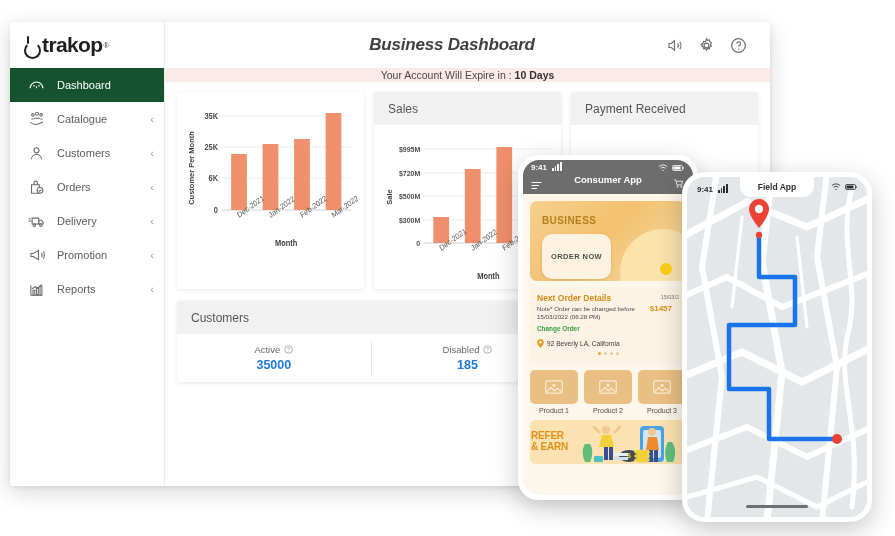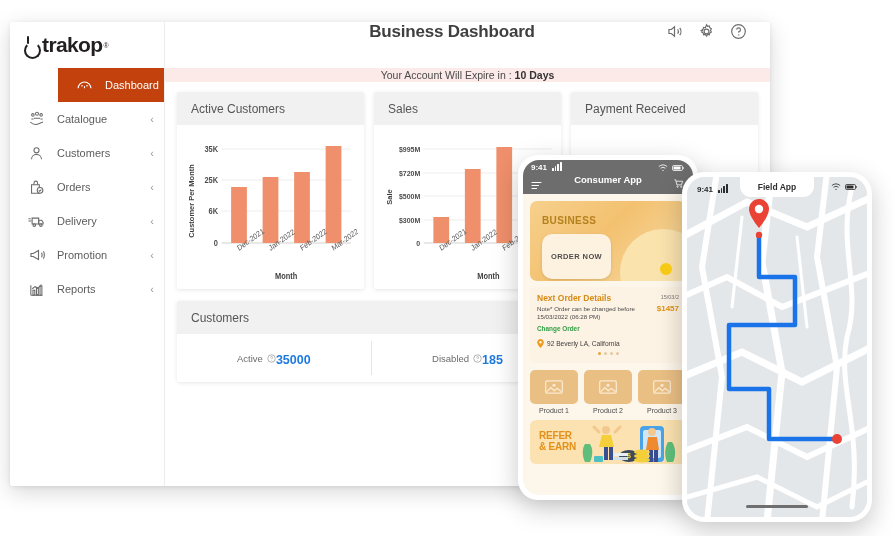--- a/index.html
+++ b/index.html
@@ -33,29 +33,29 @@
   .logo .tmark::after{
     content:""; position:absolute; left:0px; top:7px; width:13px; height:13px;
     border:2.4px solid #231f20; border-radius:50%; border-top-color:transparent;
   }
   .logo .reg { font-size:7px; vertical-align:super; font-weight:400; margin-left:1px; }
 
   .nav-item {
     display:flex; align-items:center; height: 34px; padding: 0 10px 0 16px;
     font-size: 11px; color:#5c5c5c; cursor:pointer; position:relative;
   }
-  .nav-item.active { background:#c2410c; color:#ffffff;margin-left:48px; }
+  .nav-item.active { background:#14532d; color:#ffffff; }
   .nav-item .nico { width:21px; height:18px; margin-right:10px; flex:0 0 21px; display:flex; align-items:center; justify-content:center; }
   .nav-item .nico svg { display:block; }
   .nav-item .nlabel { flex:1; }
   .nav-item .chev { font-size:11px; color:#9a9a9a; line-height:1; }
 
   
   .main { flex:1; min-width:0; background:#ffffff; display:flex; flex-direction:column; }
-  .topbar { height:46px; display:flex; align-items:flex-start; padding: 0 22px 0 14px; }
+  .topbar { height:46px; display:flex; align-items:center; padding: 0 22px 0 14px; font-style: italic; }
   .page-title { flex:1; text-align:center; font-size:17px; font-weight:700; color:#3f3f3f; letter-spacing:-0.2px; padding-left: 60px;}
   .top-icons { display:flex; gap:13px; align-items:center; }
   .top-icons .ti { width:19px; height:19px; cursor:pointer; display:block; }
 
   .alert-bar {
     background:#fbeae8; height:14px; display:flex; align-items:center; justify-content:center;
     font-size:10.5px; color:#4a4a4a;
   }
   .alert-bar b { font-weight:700; color:#333; margin-left:3px; }
 
@@ -73,21 +73,21 @@
   }
   .card-body { padding: 8px 6px 6px 6px; }
 
   
   .chart { position:relative; width:100%; height:150px; }
   .chart svg { display:block; }
 
   
   .cust-card { margin-top: 12px; background:#fff; border-radius:2px; box-shadow:0 1px 4px rgba(0,0,0,.10); overflow:hidden; }
   .stats-row { display:flex; height:48px; }
-  .stat { flex:1; display:flex; align-items:center; justify-content:center; position:relative; }
+  .stat { flex:1; display:flex; flex-direction:column; align-items:center; justify-content:center; position:relative; }
   .stat + .stat::before { content:""; position:absolute; left:0; top:7px; bottom:7px; width:1px; background:#e6e6e6; }
   .stat .slabel { font-size:9.5px; color:#6b6b6b; display:flex; align-items:center; gap:4px; }
   .stat .sval { font-size:12.5px; font-weight:700; color:#1f7ae0; margin-top:3px; }
   .qmark { width:9px; height:9px; display:inline-block; }
 
   
   .phone-consumer {
     position:absolute; left:518px; top:155px; width:180px; height:345px;
     background:#ffffff; border-radius:20px; padding:5px;
     box-shadow: 0 8px 26px rgba(0,0,0,.22);
@@ -122,36 +122,36 @@
     padding:18px 9px; font-size:7.5px; font-weight:700; color:#4d4d4d; letter-spacing:.4px;
     box-shadow:0 1px 3px rgba(0,0,0,.12); position:relative; z-index:2;
   }
   .promo .dot { position:absolute; right:14px; bottom:6px; width:12px; height:12px; background:#f6c915; border-radius:50%; z-index:1;}
 
   .order-box { margin:6px 7px 0 7px; background:#fdf3e4; border-radius:5px; padding:6px 7px 8px 7px; position:relative; }
   .order-box .oh { font-size:8.5px; font-weight:700; color:#d68a17; }
   .order-box .on { font-size:6.2px; color:#4a4a4a; margin-top:2px; line-height:1.35; width:118px; }
   .order-box .oc { font-size:6.4px; font-weight:700; color:#2f9e44; margin-top:3px; }
   .order-box .od { position:absolute; right:7px; top:7px; font-size:5.5px; color:#7a7a7a; }
-  .order-box .op { position:absolute; right:7px; top:17px; font-size:8px; font-weight:700; color:#e09215; }
+  .order-box .op { position:absolute; right:14px; top:17px; font-size:8px; font-weight:700; color:#e09215; }
   .order-addr { display:flex; align-items:center; gap:3px; margin-top:7px; font-size:6.6px; color:#3d3d3d; }
   .dots { display:flex; justify-content:center; gap:3px; margin-top:4px; }
   .dots i { width:3px; height:3px; border-radius:50%; background:#e3c9a3; display:block; }
   .dots i:first-child { background:#e6a53b; }
 
   .prod-row { display:flex; gap:6px; margin:7px 7px 0 7px; }
   .prod { flex:1; text-align:center; }
   .prod .ph {
     height:34px; background:#e9bf84; border-radius:5px; display:flex; align-items:center; justify-content:center;
   }
   .prod .pn { font-size:7px; color:#4b4b4b; margin-top:3px; }
 
   .refer {
     margin:6px 7px 0 7px; height:44px; background:#fbe2b0; border-radius:6px;
-    display:flex; align-items:center; padding-left:9px; position:relative; overflow:hidden;
+    display:flex; align-items:center; padding-left:1px; position:relative; overflow:hidden;
   }
   .refer .rt { font-size:10px; font-weight:700; color:#e3901a; line-height:1.05; letter-spacing:-.2px; }
 
   
   .phone-field {
     position:absolute; left:682px; top:172px; width:190px; height:350px;
     background:#ffffff; border-radius:22px; padding:5px;
     box-shadow: 0 8px 26px rgba(0,0,0,.22);
   }
   .pf-screen { width:100%; height:100%; border-radius:18px; overflow:hidden; position:relative; background:#e6e9ec; }
@@ -303,21 +303,20 @@
 
       <div class="alert-bar">
         <span>Your Account Will Expire in :</span>
         <b>10 Days</b>
       </div>
 
       <div class="content">
         <div class="cards-row">
 
           <div class="card">
-            <div class="card-head">Active Customers</div>
             <div class="card-body">
               <div class="chart">
                 <svg viewBox="0 0 200 150" width="100%" height="150" preserveAspectRatio="none">
                   <g stroke="#ececec" stroke-width="1">
                     <line x1="44" y1="16" x2="192" y2="16"></line>
                     <line x1="44" y1="47" x2="192" y2="47"></line>
                     <line x1="44" y1="78" x2="192" y2="78"></line>
                     <line x1="44" y1="110" x2="192" y2="110"></line>
                   </g>
                   <line x1="44" y1="110" x2="192" y2="110" stroke="#d9d9d9" stroke-width="1"></line>

